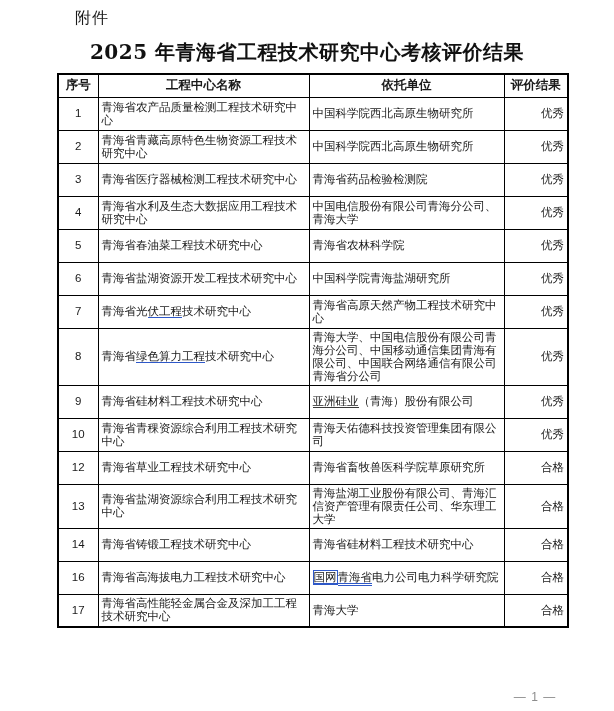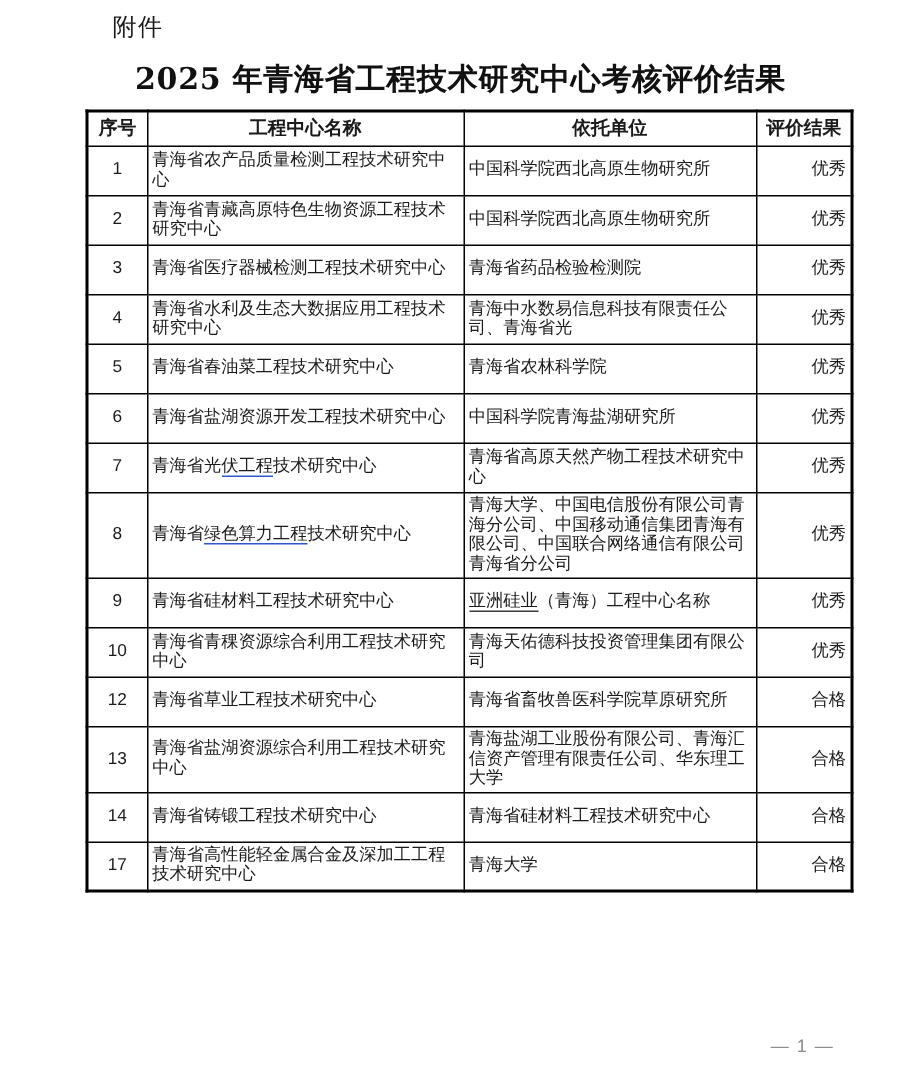--- a/index.html
+++ b/index.html
@@ -86,21 +86,21 @@
       </tr>
       <tr>
         <td class="cell-num">3</td>
         <td class="cell-text"><span class="seg">青海省医疗器械检测工程技术研究中心</span></td>
         <td class="cell-text"><span class="seg">青海省药品检验检测院</span></td>
         <td class="cell-num cell-result">优秀</td>
       </tr>
       <tr>
         <td class="cell-num">4</td>
         <td class="cell-text"><span class="seg">青海省水利及生态大数据应用工程技术研究中心</span></td>
-        <td class="cell-text"><span class="seg">青海中水数易信息科技有限责任公司、青海省光</span></td>
+        <td class="cell-text"><span class="seg">中国电信股份有限公司青海分公司、青海大学</span></td>
         <td class="cell-num cell-result">优秀</td>
       </tr>
       <tr>
         <td class="cell-num">5</td>
         <td class="cell-text"><span class="seg">青海省春油菜工程技术研究中心</span></td>
         <td class="cell-text"><span class="seg">青海省农林科学院</span></td>
         <td class="cell-num cell-result">优秀</td>
       </tr>
       <tr>
         <td class="cell-num">6</td>
@@ -116,21 +116,21 @@
       </tr>
       <tr>
         <td class="cell-num">8</td>
         <td class="cell-text"><span class="seg">青海省</span><span class="seg seg-bu">绿色算力工程</span><span class="seg">技术研究中心</span></td>
         <td class="cell-text"><span class="seg">青海大学、中国电信股份有限公司青海分公司、中国移动通信集团青海有限公司、中国联合网络通信有限公司青海省分公司</span></td>
         <td class="cell-num cell-result">优秀</td>
       </tr>
       <tr>
         <td class="cell-num">9</td>
         <td class="cell-text"><span class="seg">青海省硅材料工程技术研究中心</span></td>
-        <td class="cell-text"><span class="seg seg-du">亚洲硅业</span><span class="seg">（青海）工程中心名称</span></td>
+        <td class="cell-text"><span class="seg seg-du">亚洲硅业</span><span class="seg">（青海）股份有限公司</span></td>
         <td class="cell-num cell-result">优秀</td>
       </tr>
       <tr>
         <td class="cell-num">10</td>
         <td class="cell-text"><span class="seg">青海省青稞资源综合利用工程技术研究中心</span></td>
         <td class="cell-text"><span class="seg">青海天佑德科技投资管理集团有限公司</span></td>
         <td class="cell-num cell-result">优秀</td>
       </tr>
       <tr>
         <td class="cell-num">12</td>
@@ -144,20 +144,26 @@
         <td class="cell-text"><span class="seg">青海盐湖工业股份有限公司、青海汇信资产管理有限责任公司、华东理工大学</span></td>
         <td class="cell-num cell-result">合格</td>
       </tr>
       <tr>
         <td class="cell-num">14</td>
         <td class="cell-text"><span class="seg">青海省铸锻工程技术研究中心</span></td>
         <td class="cell-text"><span class="seg">青海省硅材料工程技术研究中心</span></td>
         <td class="cell-num cell-result">合格</td>
       </tr>
       <tr>
+        <td class="cell-num">16</td>
+        <td class="cell-text"><span class="seg">青海省高海拔电力工程技术研究中心</span></td>
+        <td class="cell-text"><span class="seg seg-box">国网</span><span class="seg seg-bu2">青海省</span><span class="seg">电力公司电力科学研究院</span></td>
+        <td class="cell-num cell-result">合格</td>
+      </tr>
+      <tr>
         <td class="cell-num">17</td>
         <td class="cell-text"><span class="seg">青海省高性能轻金属合金及深加工工程技术研究中心</span></td>
         <td class="cell-text"><span class="seg">青海大学</span></td>
         <td class="cell-num cell-result">合格</td>
       </tr>
     </tbody>
 </table>
 
 <div class="page-number">— 1 —</div>
 

